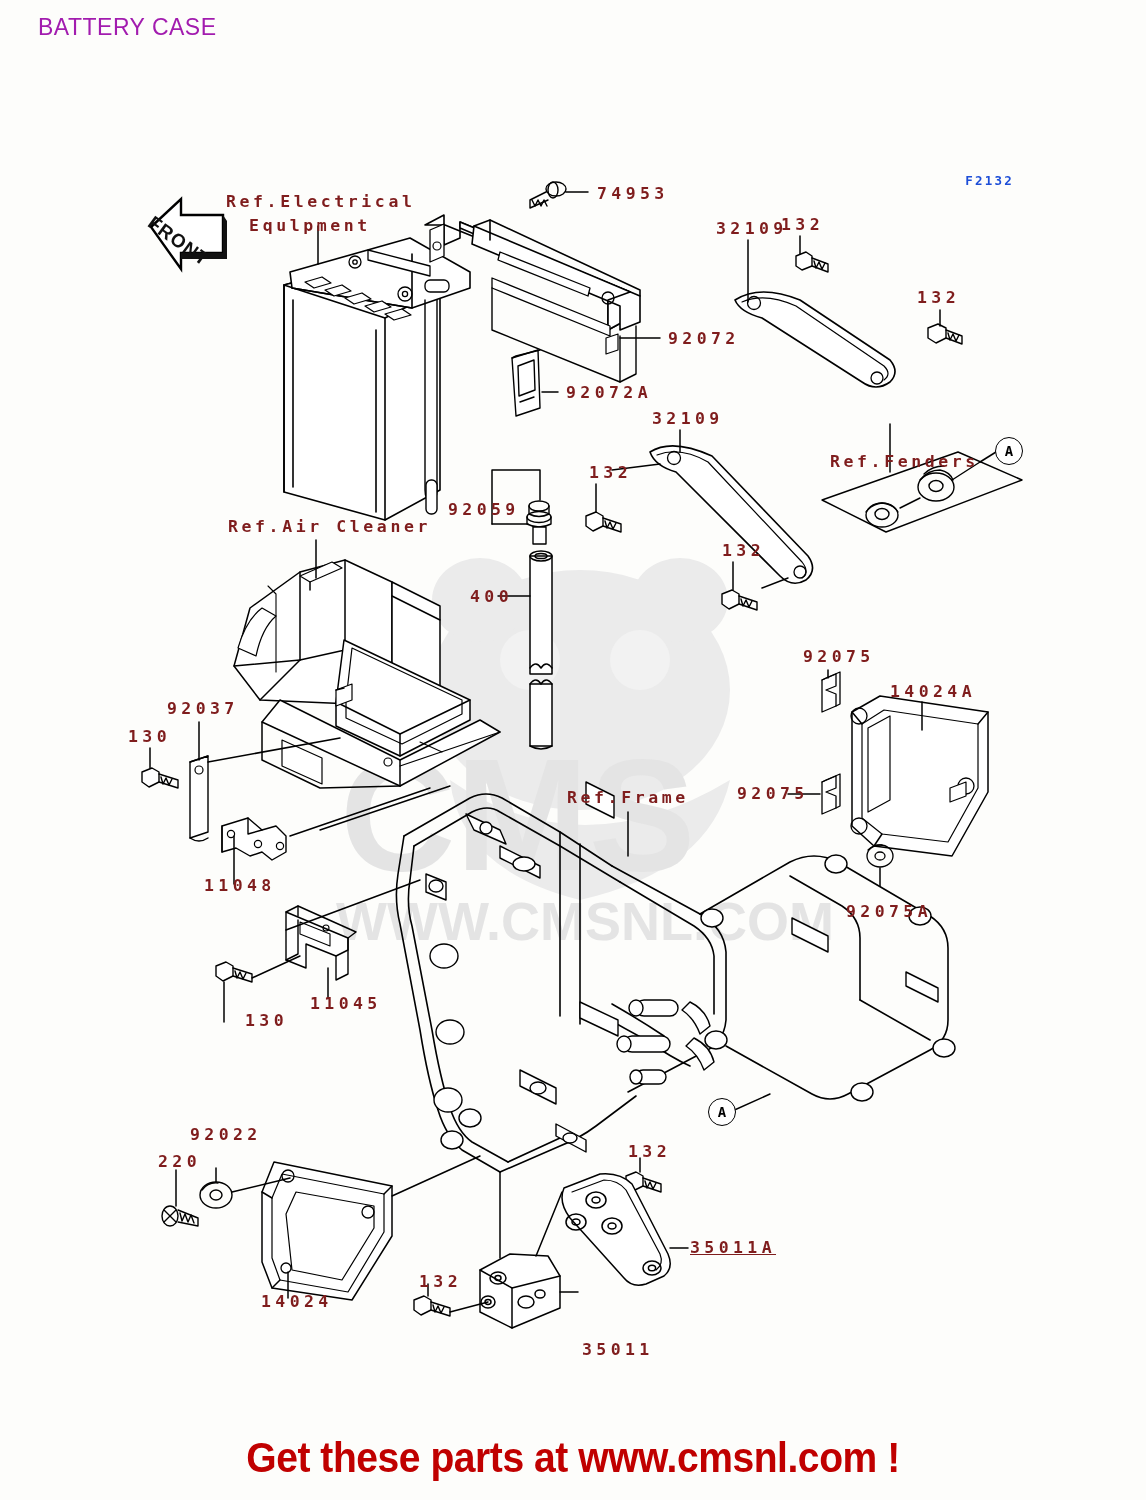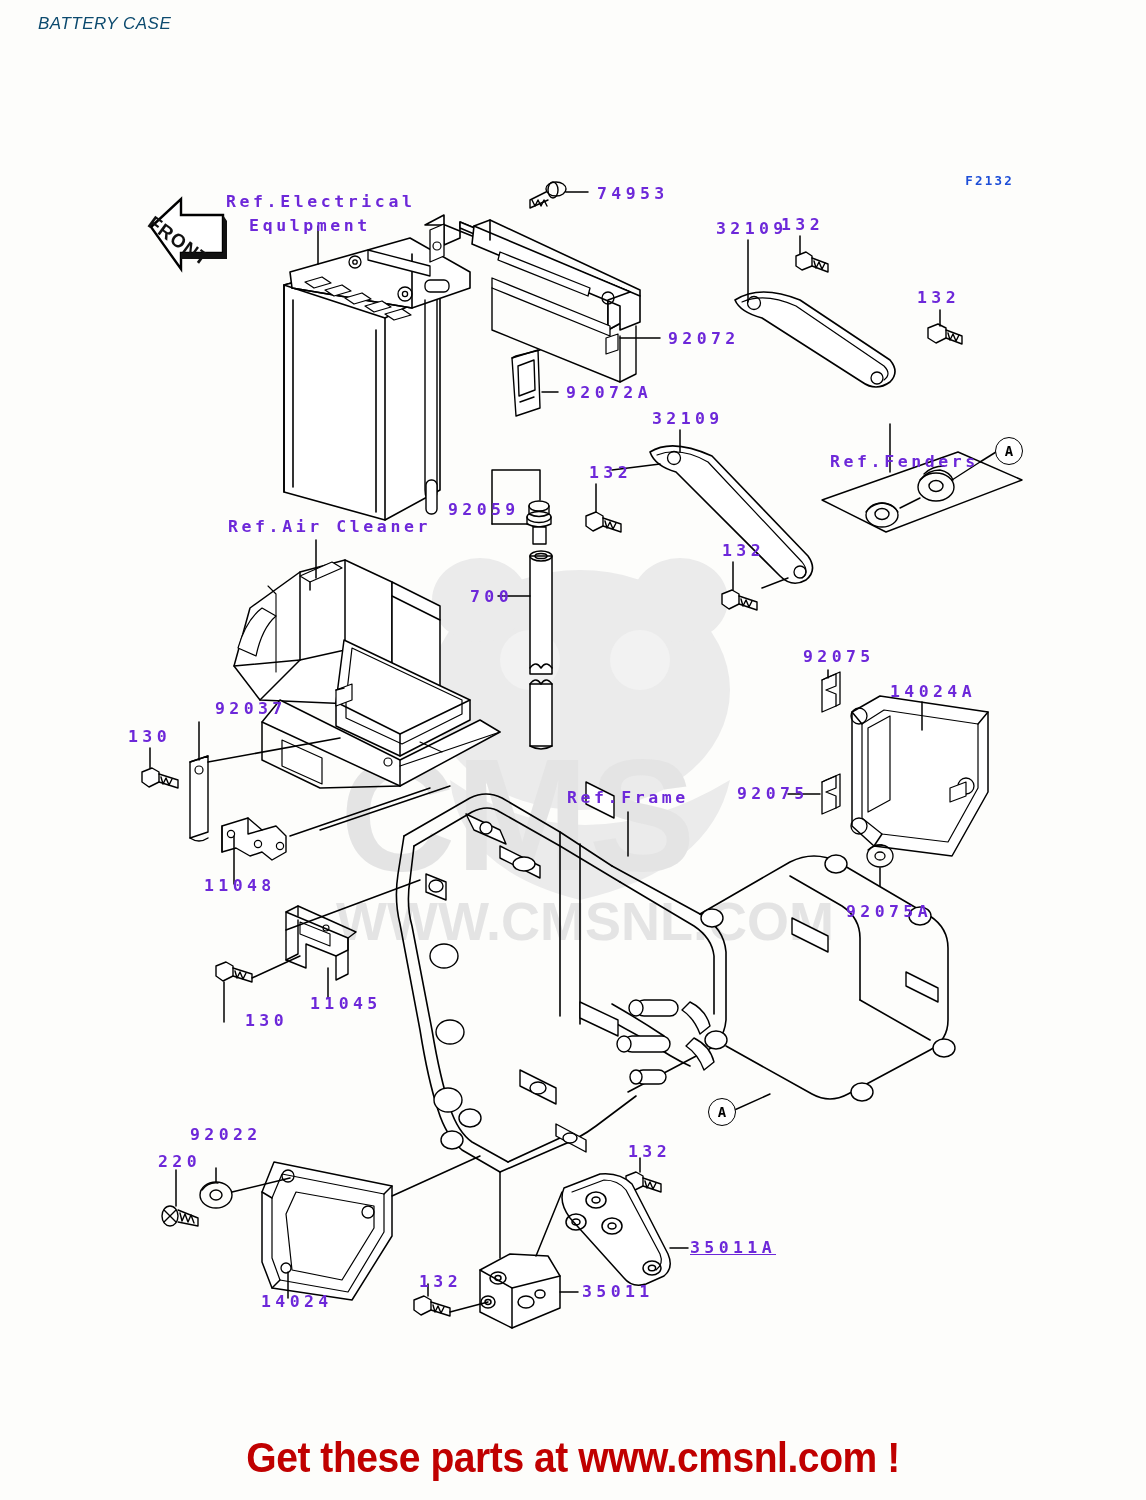--- a/index.html
+++ b/index.html
@@ -2,40 +2,40 @@
 <html><head>
 <meta charset="utf-8">
 <style>
   html,body{margin:0;padding:0;background:#fdfdfb;}
   body{width:1146px;height:1500px;position:relative;overflow:hidden;
        font-family:"DejaVu Sans Mono","Liberation Mono",monospace;}
 
   #page-title{
     position:absolute;left:38px;top:14px;
     font-family:"Liberation Sans","DejaVu Sans",sans-serif;
-    font-size:17px;color:#0c4a6e;letter-spacing:.5px;font-style:italic;
+    font-size:23px;color:#a21caf;letter-spacing:.5px;
   }
   #diagram-code{
     position:absolute;right:132px;top:173px;
     font-size:12.5px;color:#1d4ed8;letter-spacing:2.2px;font-weight:bold;
   }
   #footer-cta{
     position:absolute;left:0;top:1434px;width:1146px;text-align:center;
     font-family:"Liberation Sans","DejaVu Sans",sans-serif;
     font-size:42px;font-weight:bold;color:#c00000;
     transform:scaleX(.93);letter-spacing:-.5px;
   }
 
   
   #watermark{position:absolute;left:330px;top:540px;width:520px;height:470px;
              pointer-events:none;}
   #watermark svg{width:100%;height:100%;}
 
   
-  .lbl{position:absolute;font-size:16.5px;color:#6d28d9;letter-spacing:4.4px;
+  .lbl{position:absolute;font-size:16.5px;color:#7f1d1d;letter-spacing:4.4px;
        white-space:nowrap;font-weight:bold;}
   .lbl.ref{letter-spacing:3.6px;}
   .lbl.ctr{text-align:center;}
 
   .dgm{position:absolute;left:0;top:0;width:1146px;height:1500px;}
   .dgm svg{width:100%;height:100%;}
 
   .circ-cal{position:absolute;width:26px;height:26px;border:1.7px solid #000;
             border-radius:50%;display:flex;align-items:center;justify-content:center;
             font-size:14px;font-weight:bold;background:#fff;letter-spacing:0;}
@@ -545,34 +545,34 @@
 <div class="lbl" style="left:597px;top:184px;">74953</div>
 <div class="lbl" style="left:668px;top:329px;">92072</div>
 <div class="lbl" style="left:566px;top:383px;">92072A</div>
 <div class="lbl" style="left:716px;top:219px;">32109</div>
 <div class="lbl" style="left:781px;top:215px;">132</div>
 <div class="lbl" style="left:917px;top:288px;">132</div>
 <div class="lbl" style="left:652px;top:409px;">32109</div>
 <div class="lbl" style="left:589px;top:463px;">132</div>
 <div class="lbl" style="left:722px;top:541px;">132</div>
 <div class="lbl" style="left:448px;top:500px;text-align:center;">92059</div>
-<div class="lbl" style="left:470px;top:587px;">700</div>
+<div class="lbl" style="left:470px;top:587px;">400</div>
 <div class="lbl" style="left:803px;top:647px;">92075</div>
 <div class="lbl" style="left:890px;top:682px;">14024A</div>
 <div class="lbl" style="left:737px;top:784px;">92075</div>
 <div class="lbl" style="left:846px;top:886px;margin-top:16px;">92075A</div>
-<div class="lbl" style="left:167px;top:699px;margin-left:48px;">92037</div>
+<div class="lbl" style="left:167px;top:699px;">92037</div>
 <div class="lbl" style="left:128px;top:727px;">130</div>
 <div class="lbl" style="left:204px;top:876px;">11048</div>
 <div class="lbl" style="left:245px;top:1011px;">130</div>
 <div class="lbl" style="left:310px;top:994px;">11045</div>
 <div class="lbl" style="left:190px;top:1125px;">92022</div>
 <div class="lbl" style="left:158px;top:1152px;">220</div>
 <div class="lbl" style="left:261px;top:1292px;">14024</div>
 <div class="lbl" style="left:628px;top:1142px;">132</div>
 <div class="lbl" style="left:419px;top:1272px;">132</div>
 <div class="lbl" style="left:690px;top:1238px;text-decoration:underline;">35011A</div>
-<div class="lbl" style="left:582px;top:1282px;">35011</div>
+<div class="lbl" style="left:582px;top:1340px;">35011</div>
 
 <div class="circ-cal" style="left:995px;top:437px;">A</div>
 <div class="circ-cal" style="left:708px;top:1098px;">A</div>
 
 <div id="footer-cta">Get these parts at www.cmsnl.com !</div>
 
 </body></html>

